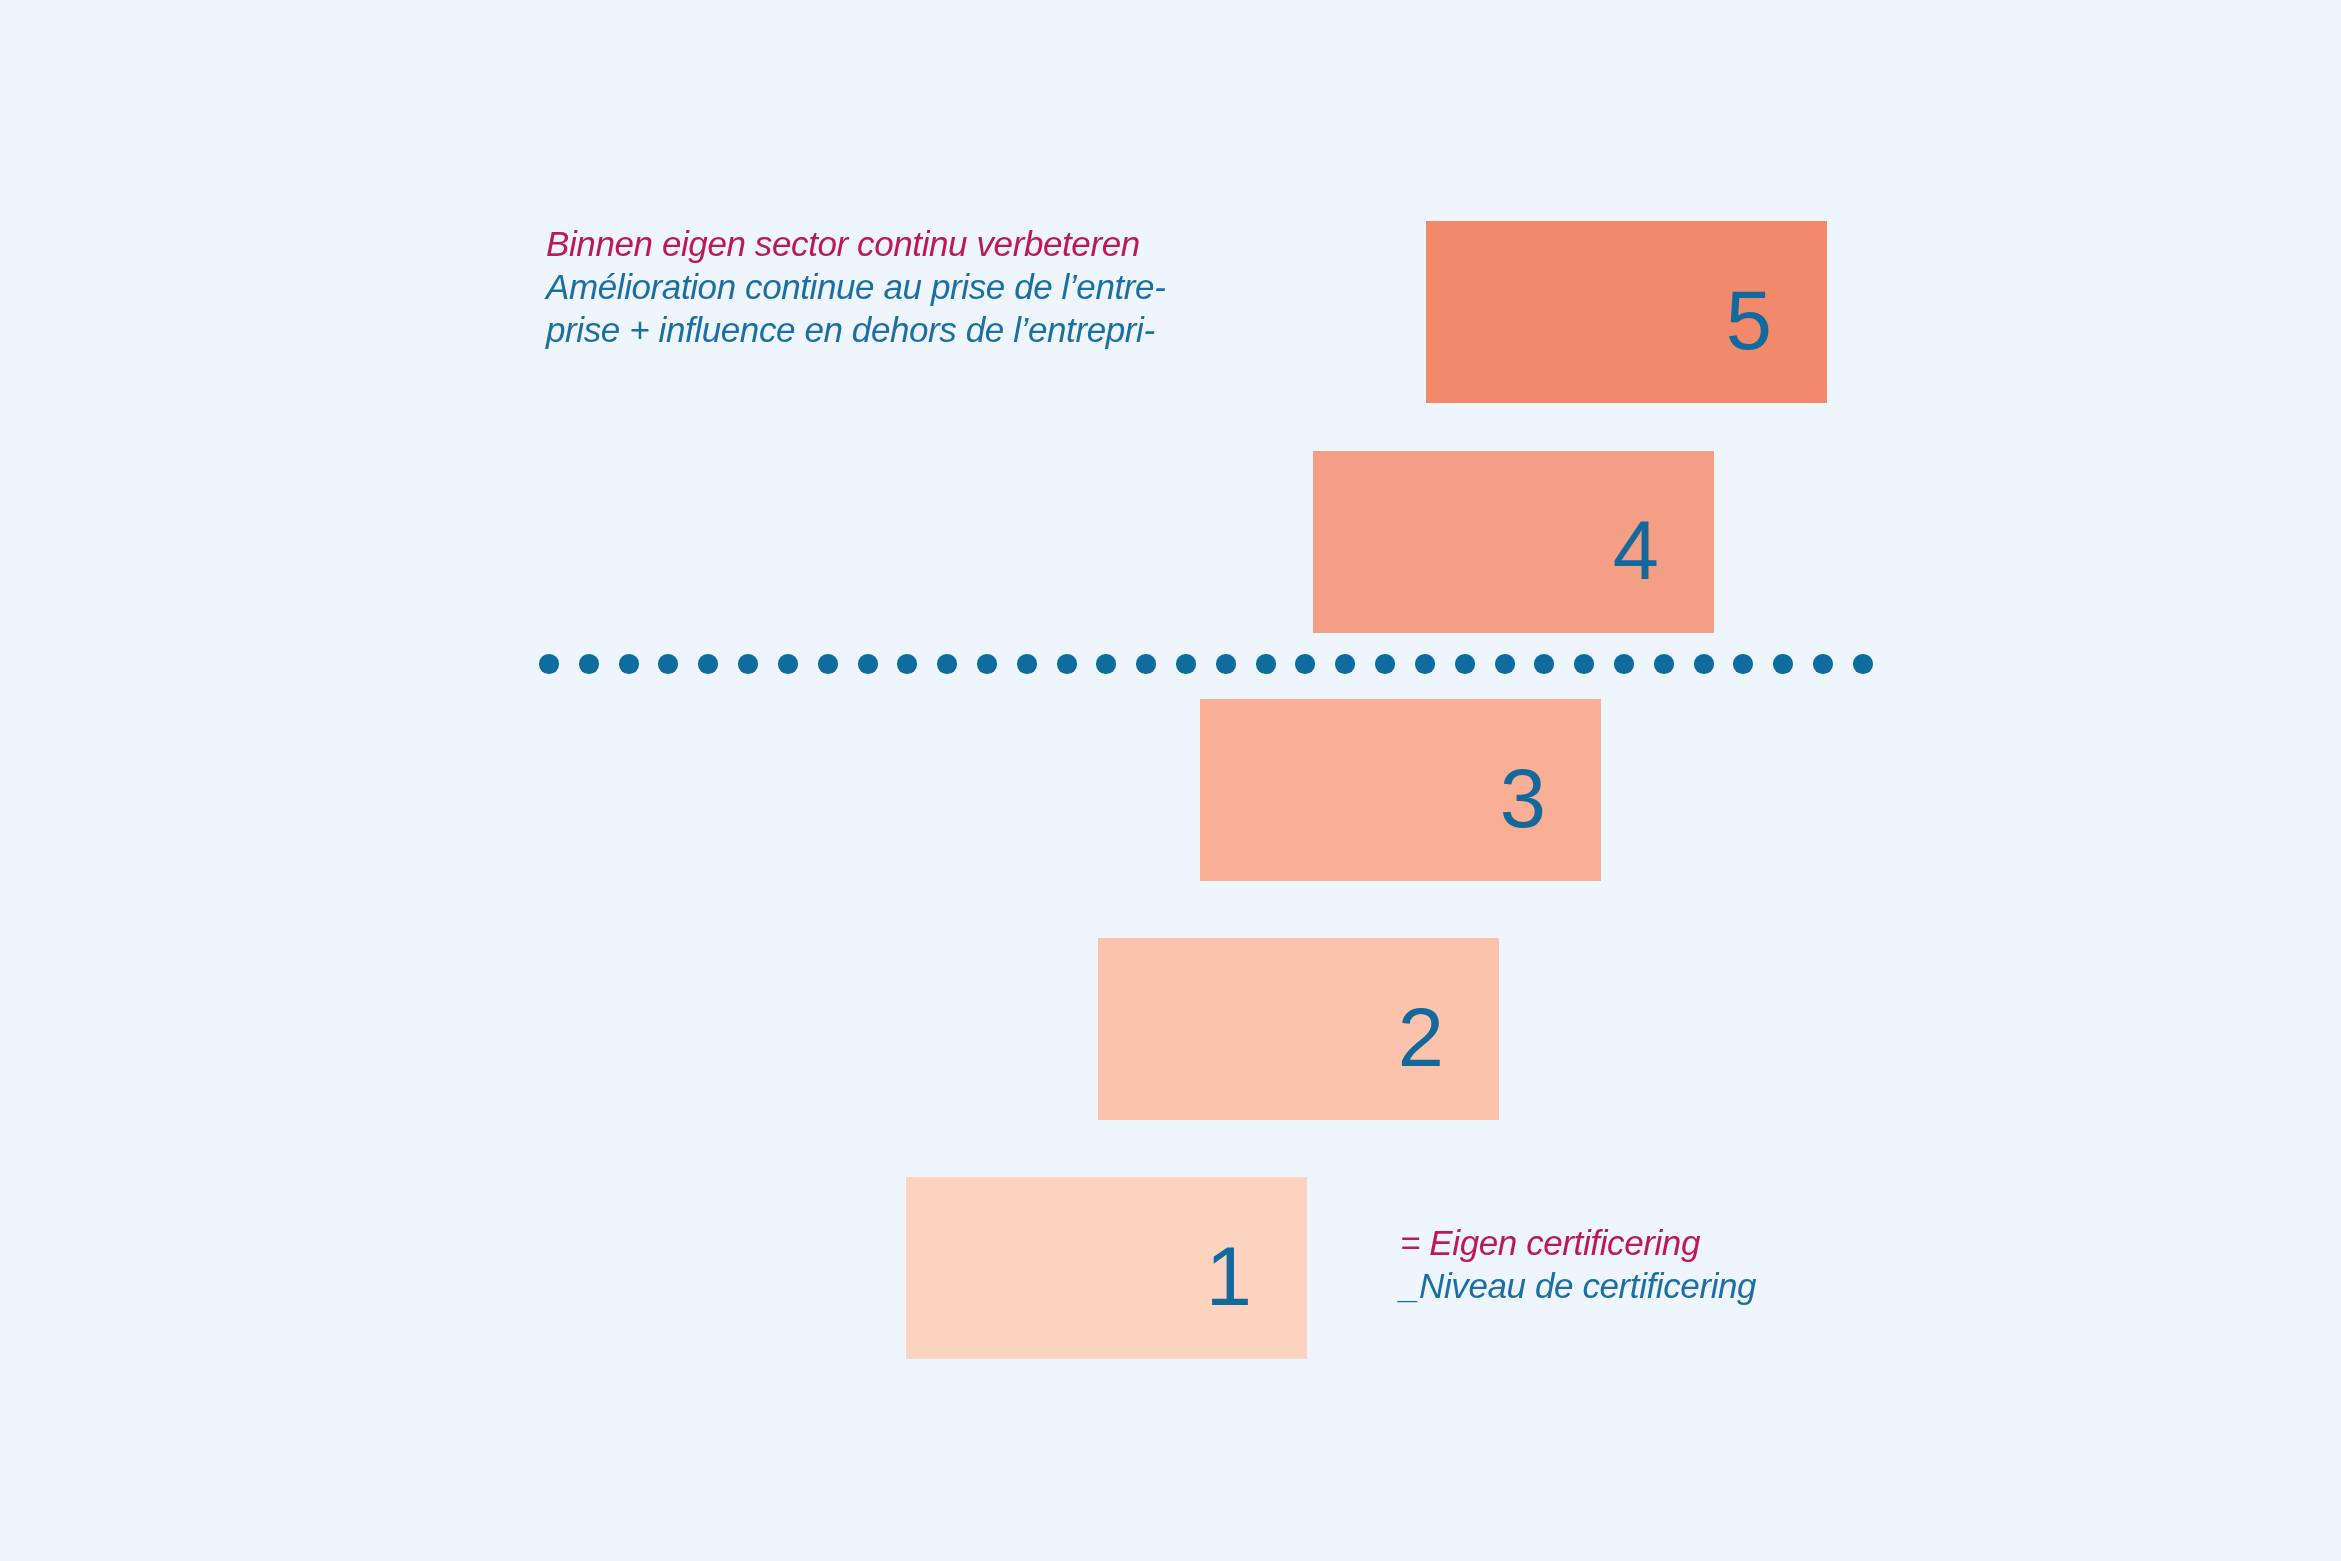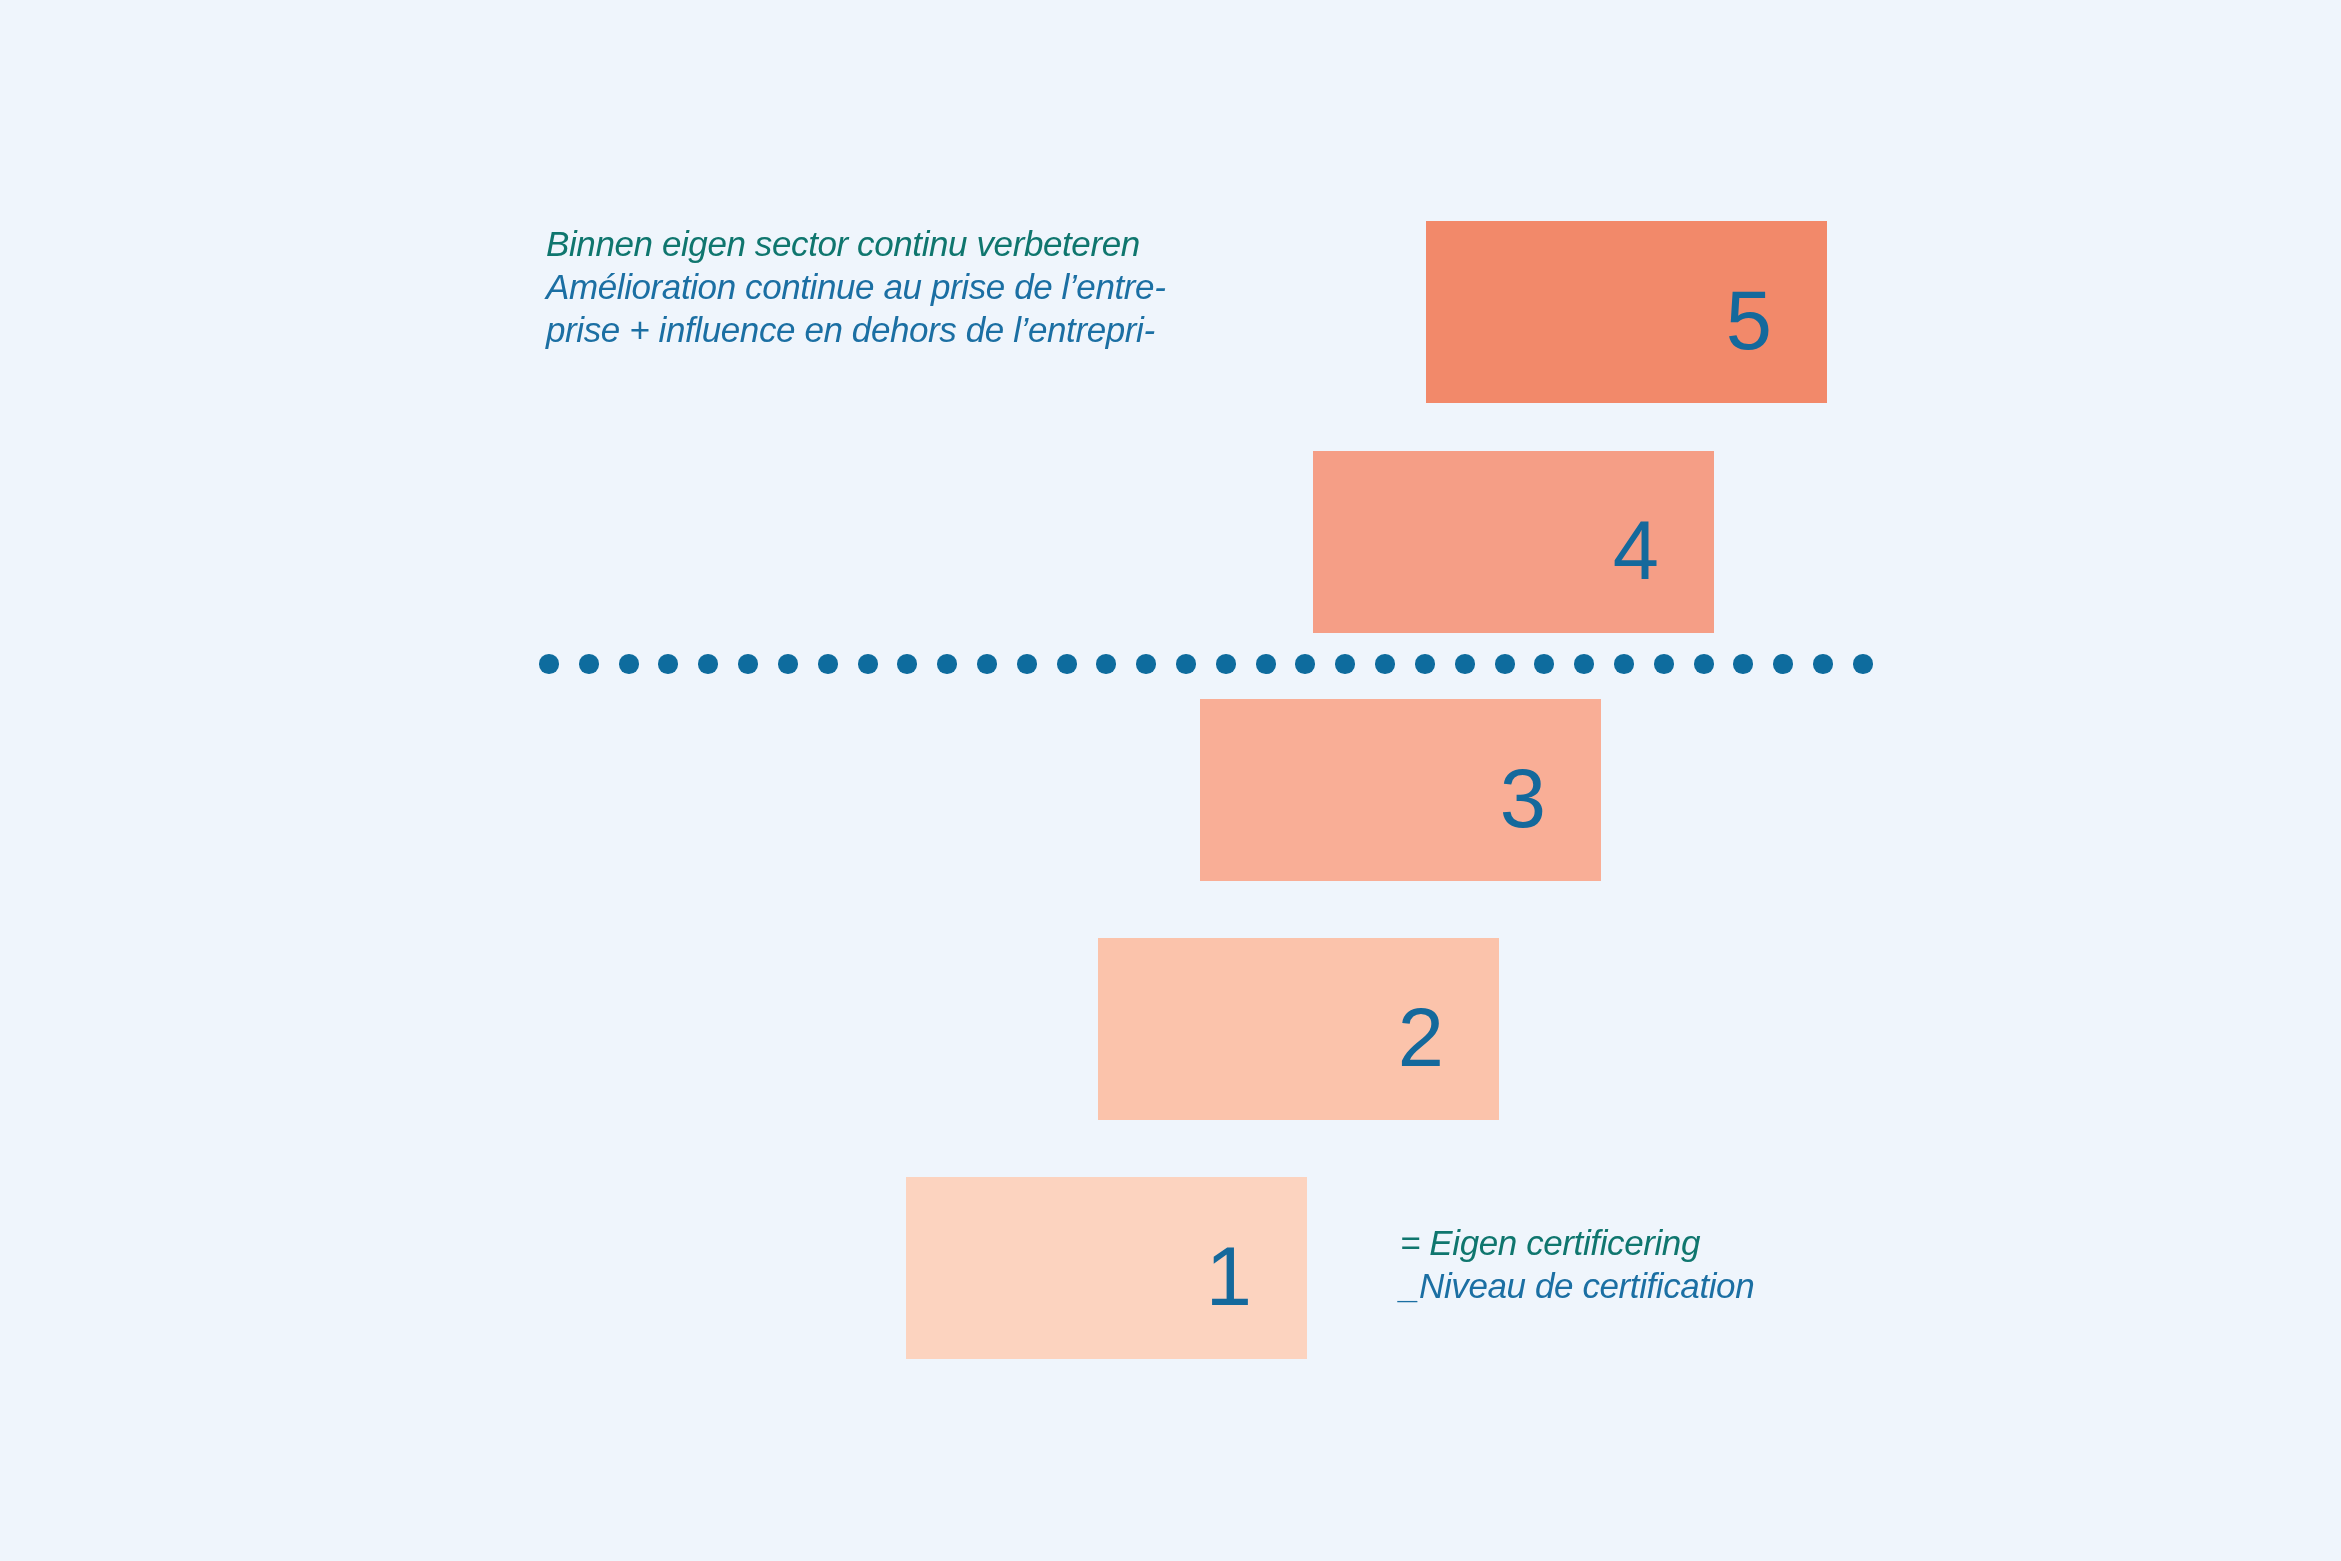--- a/index.html
+++ b/index.html
@@ -49,21 +49,21 @@
   }
 
   
   .txt{
     position:absolute;
     font-style:italic;
     font-stretch:condensed;
     font-family:"Liberation Sans Narrow","Liberation Sans","DejaVu Sans Condensed","DejaVu Sans",sans-serif;
     letter-spacing:-0.4px;
   }
-  .txt .nl{color:#0f766e;display:block;font-style:italic;}
+  .txt .nl{color:#be185d;display:block;font-style:italic;}
   .txt .fr{color:#1b6fa3;display:block;}
   .txt .line{display:block;white-space:pre;}
 
   #t5{
     left:546px;top:222px;
     width:781px;
     font-size:35px;
     line-height:43px;
   }
   #t3{
@@ -146,18 +146,18 @@
       <span class="line">prise + influence en dehors de l’entrepri-</span>
     </span>
   </div>
 
 
   <div class="txt" id="legend">
     <span class="nl">
       <span class="line">= Eigen certificering</span>
     </span>
     <span class="fr">
-      <span class="line">_Niveau de certification</span>
+      <span class="line">_Niveau de certificering</span>
     </span>
   </div>
 
 </div>
 
 
 </body></html>

